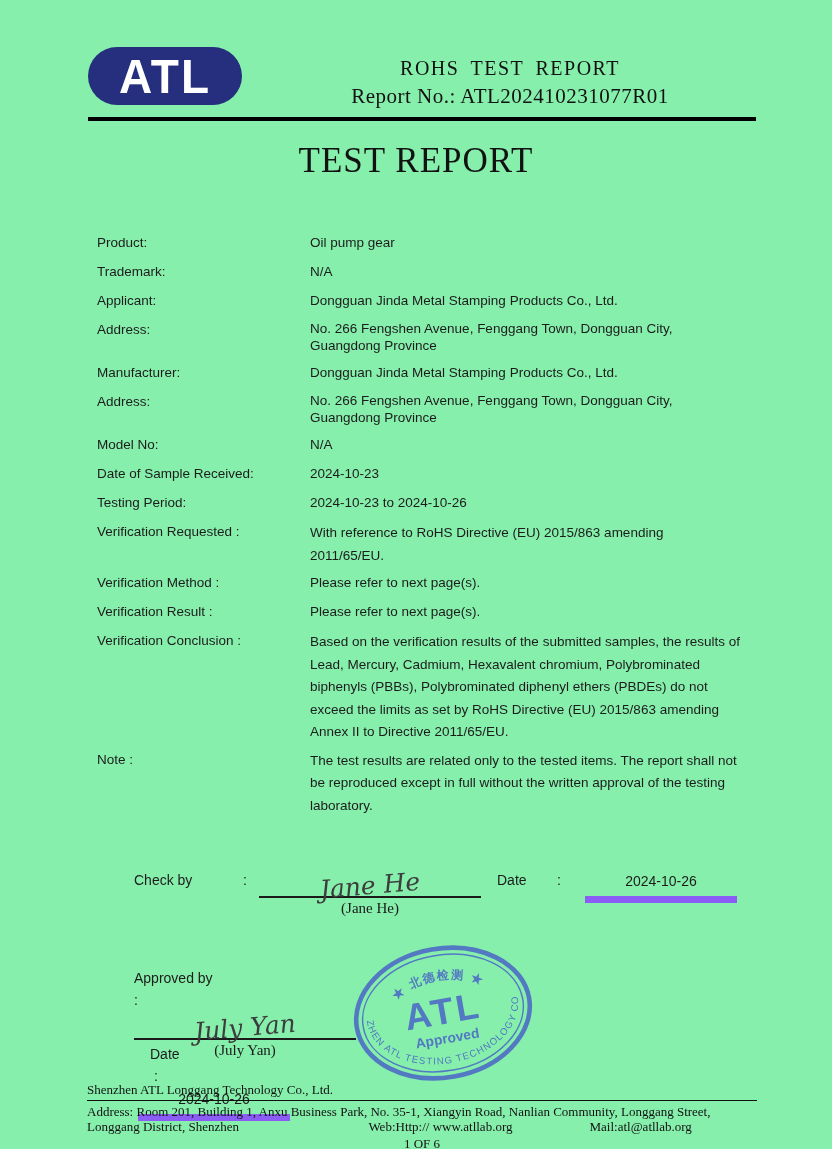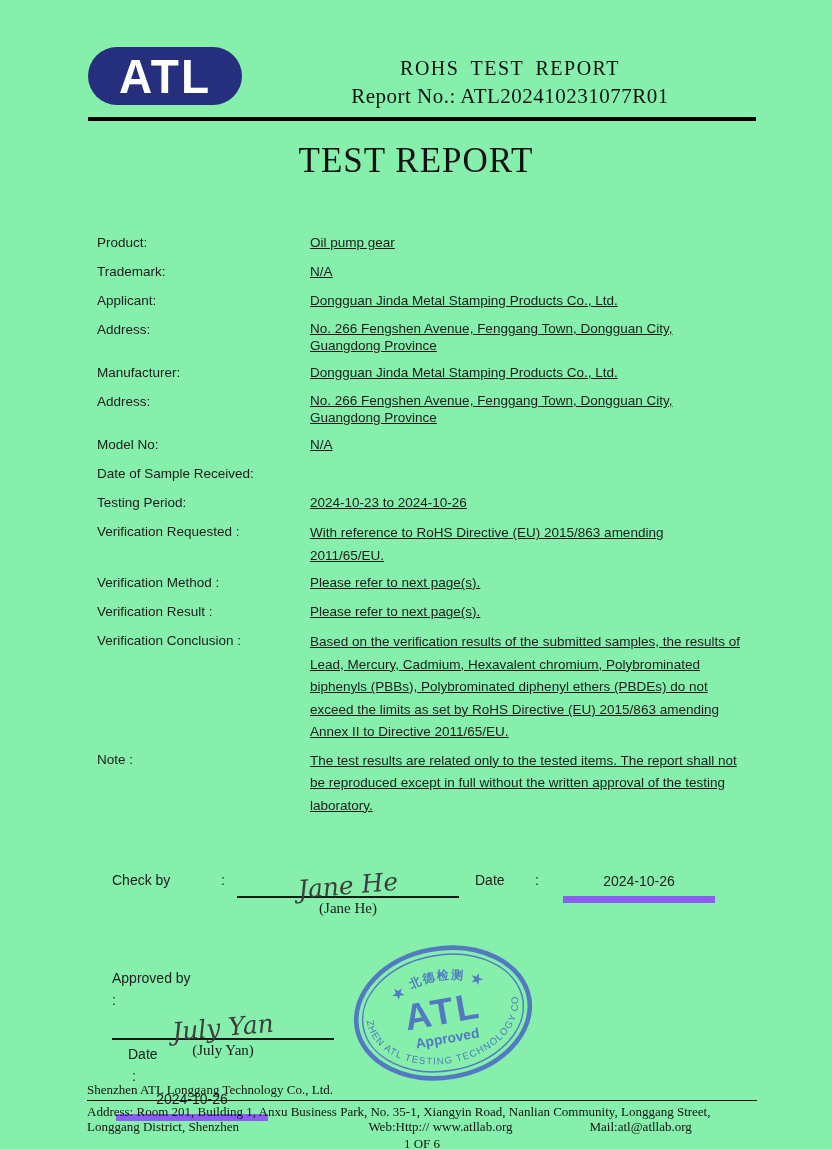--- a/index.html
+++ b/index.html
@@ -27,26 +27,26 @@
   
   .title {
     position:absolute; top:141px; left:0; width:100%; margin:0; text-align:center;
     font-family:"Liberation Serif", serif; font-weight:normal; font-size:35px; letter-spacing:1px;
     color:#121212;
   }
   
   .fields { position:absolute; top:233px; left:97px; width:660px; }
   .frow { display:flex; align-items:flex-start; margin-bottom:9px;gap:20px; }
   .flabel { flex:none; width:193px; font-size:13.5px; line-height:20px; }
-  .fvalue { flex:1; font-size:13.5px; line-height:20px; white-space:pre-line;text-decoration:underline; }
+  .fvalue { flex:1; font-size:13.5px; line-height:20px; white-space:pre-line; }
   .frow.tight .fvalue { line-height:17px; }
   .frow.loose { margin-bottom:6px; }
   .frow.loose .fvalue { line-height:22.5px; }
   
-  .sig-row { position:absolute; left:112px; display:flex; align-items:flex-start;justify-content:center; }
+  .sig-row { position:absolute; left:134px; display:flex; align-items:flex-start;justify-content:center; }
   .sig-row.check { top:866px; }
   .sig-row.approve { top:964px;flex-direction:column; }
   .sig-role { flex:none; width:109px; font-size:14px; padding-top:6px; }
   .sig-colon { flex:none; width:16px; font-size:14px; padding-top:6px; }
   .sig-line-box { flex:none; position:relative; width:222px; height:30px; border-bottom:2px solid #1a1a1a; }
   .handwriting {
     position:absolute; left:0; right:0; bottom:-4px; text-align:center;
     font-family:"DejaVu Serif", serif; font-style:italic; font-size:25px; color:#3d3d3d;
     transform:rotate(-5deg); white-space:nowrap;
   }
@@ -114,20 +114,21 @@
       <div class="flabel">Address:</div>
       <div class="fvalue">No. 266 Fengshen Avenue, Fenggang Town, Dongguan City,
 Guangdong Province</div>
     </div>
     <div class="frow">
       <div class="flabel">Model No:</div>
       <div class="fvalue">N/A</div>
     </div>
     <div class="frow">
       <div class="flabel">Date of Sample Received:</div>
+      <div class="fvalue">2024-10-23</div>
     </div>
     <div class="frow">
       <div class="flabel">Testing Period:</div>
       <div class="fvalue">2024-10-23 to 2024-10-26</div>
     </div>
     <div class="frow loose">
       <div class="flabel">Verification Requested :</div>
       <div class="fvalue">With reference to RoHS Directive (EU) 2015/863 amending
 2011/65/EU.</div>
     </div>

